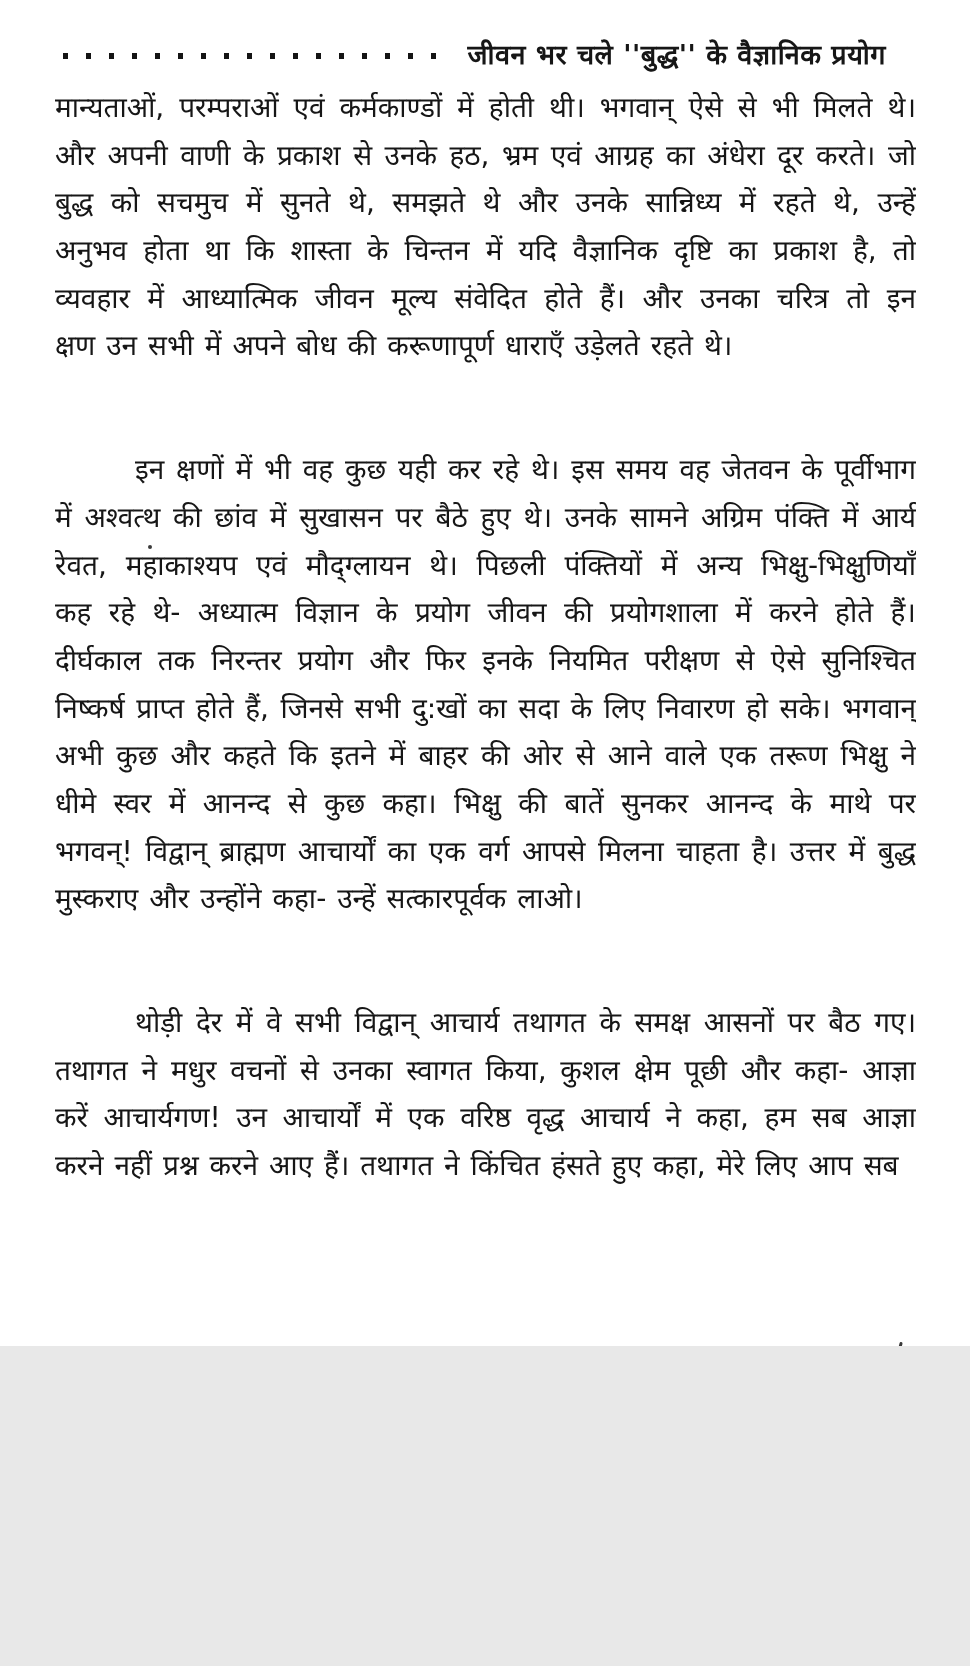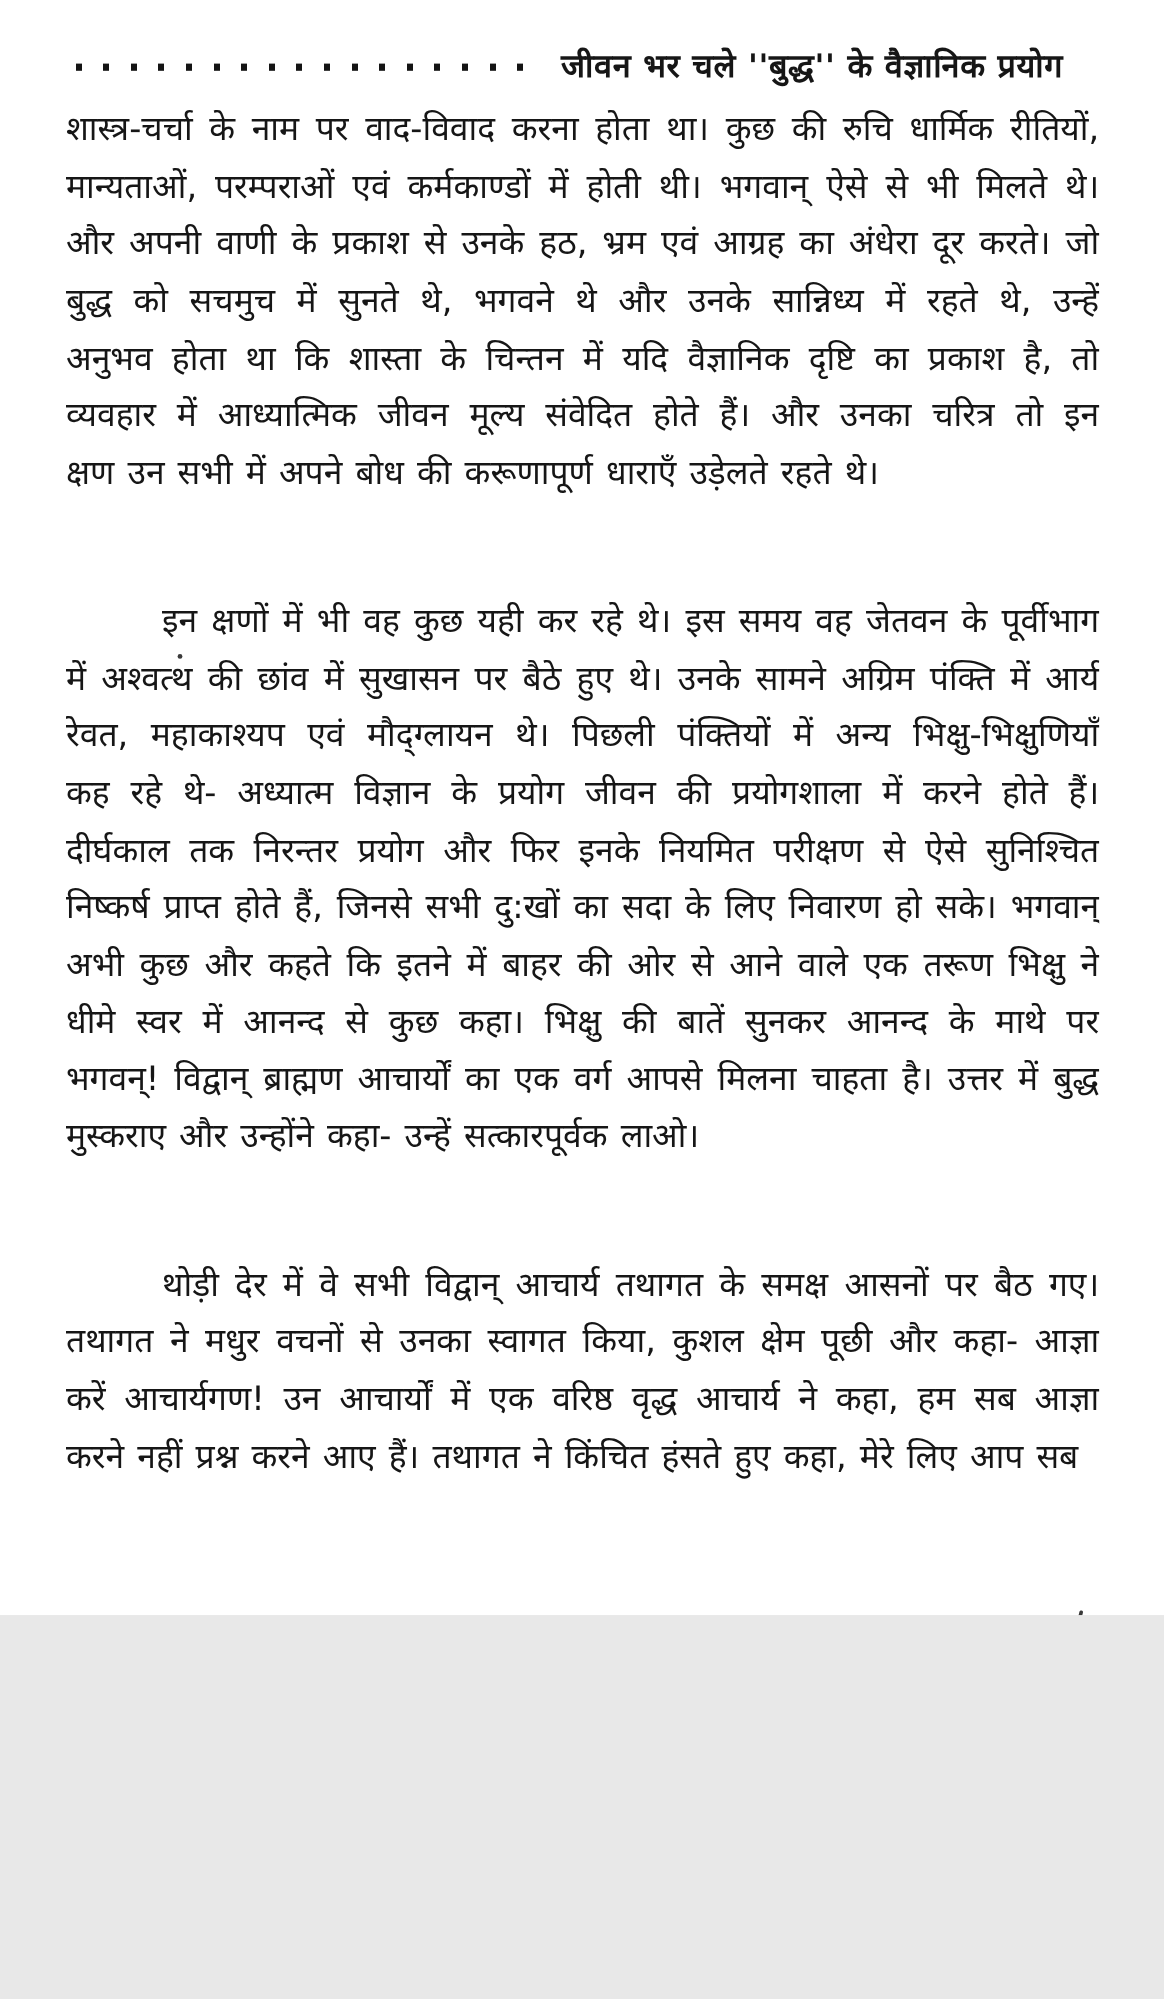--- a/index.html
+++ b/index.html
@@ -65,24 +65,23 @@
 
 <div class="page">
 
   <div class="header">
     <div class="leader-dots"></div>
     <div class="header-title">जीवन भर चले ''बुद्ध'' के वैज्ञानिक प्रयोग</div>
   </div>
 
   <div class="body-text">
       <div class="para">
-        <div class="line">शास्त्र-चर्चा के नाम पर वाद-विवाद करना होता था। कुछ की रुचि धार्मिक रीतियों,</div>
         <div class="line">मान्यताओं, परम्पराओं एवं कर्मकाण्डों में होती थी। भगवान् ऐसे से भी मिलते थे।</div>
         <div class="line">और अपनी वाणी के प्रकाश से उनके हठ, भ्रम एवं आग्रह का अंधेरा दूर करते। जो</div>
-        <div class="line">बुद्ध को सचमुच में सुनते थे, भगवने थे और उनके सान्निध्य में रहते थे, उन्हें</div>
+        <div class="line">बुद्ध को सचमुच में सुनते थे, समझते थे और उनके सान्निध्य में रहते थे, उन्हें</div>
         <div class="line">अनुभव होता था कि शास्ता के चिन्तन में यदि वैज्ञानिक दृष्टि का प्रकाश है, तो</div>
         <div class="line">व्यवहार में आध्यात्मिक जीवन मूल्य संवेदित होते हैं। और उनका चरित्र तो इन</div>
         <div class="line last">क्षण उन सभी में अपने बोध की करूणापूर्ण धाराएँ उड़ेलते रहते थे।</div>
       </div>
       <div class="para indent">
         <div class="line">इन क्षणों में भी वह कुछ यही कर रहे थे। इस समय वह जेतवन के पूर्वीभाग</div>
         <div class="line">में अश्वत्थ की छांव में सुखासन पर बैठे हुए थे। उनके सामने अग्रिम पंक्ति में आर्य</div>
         <div class="line">रेवत, महाकाश्यप एवं मौद्ग्लायन थे। पिछली पंक्तियों में अन्य भिक्षु-भिक्षुणियाँ</div>
         <div class="line">कह रहे थे- अध्यात्म विज्ञान के प्रयोग जीवन की प्रयोगशाला में करने होते हैं।</div>
         <div class="line">दीर्घकाल तक निरन्तर प्रयोग और फिर इनके नियमित परीक्षण से ऐसे सुनिश्चित</div>

